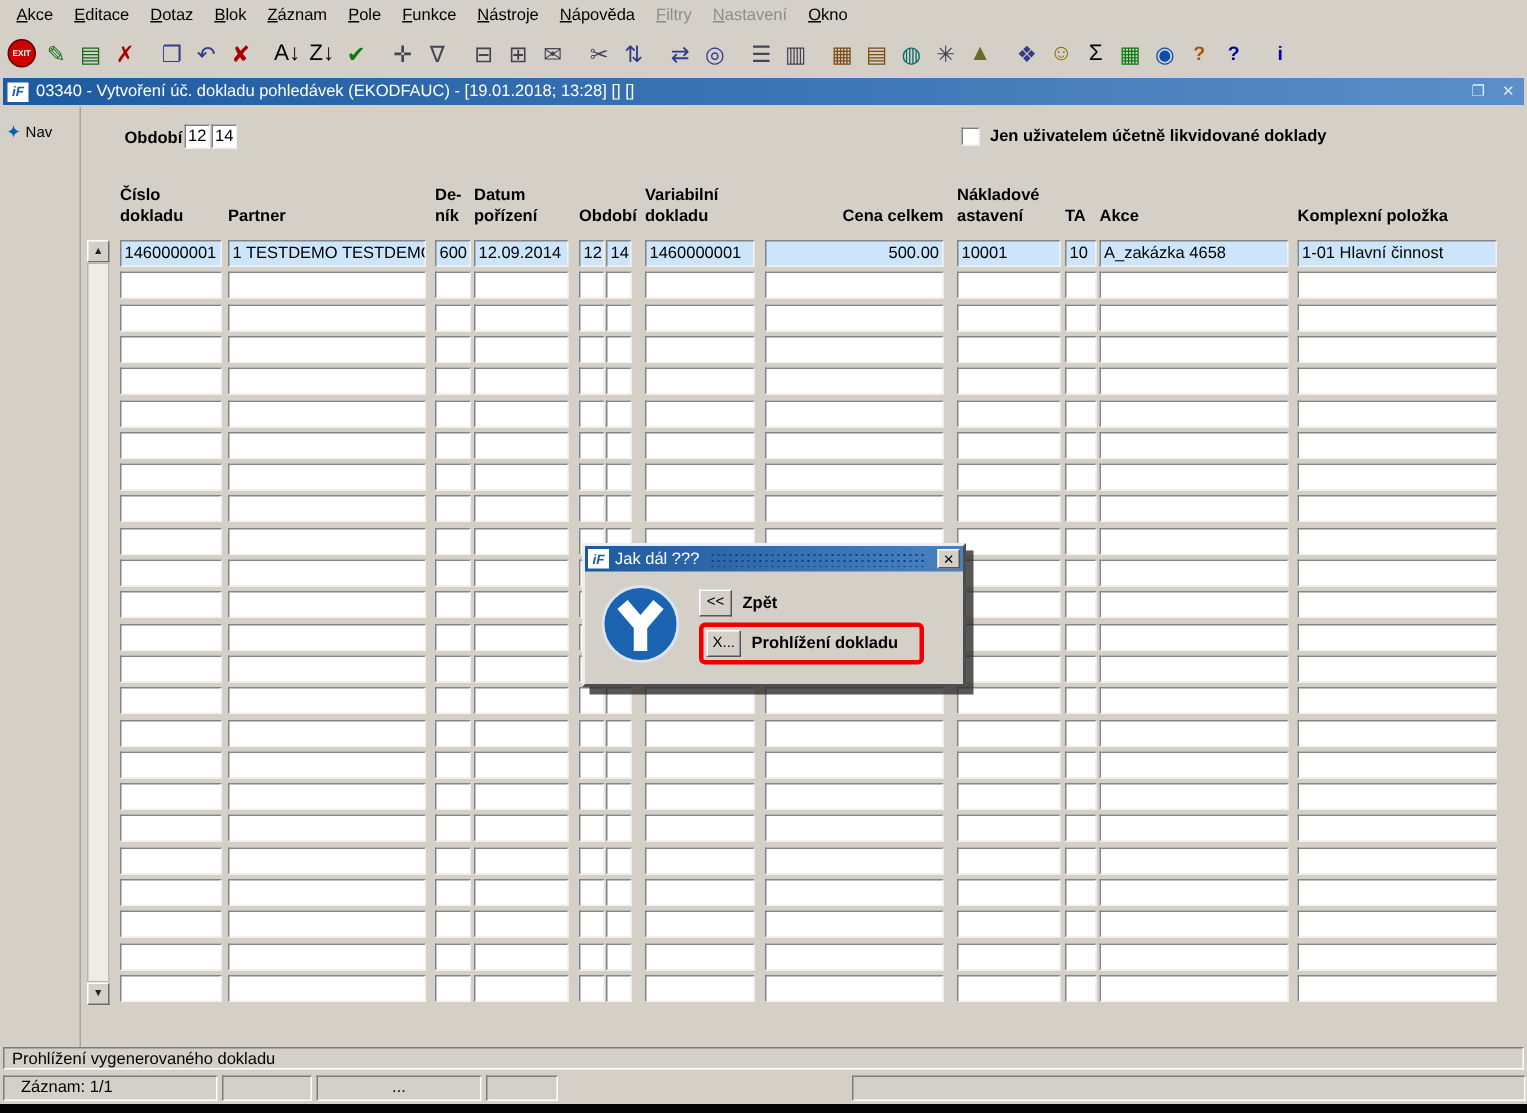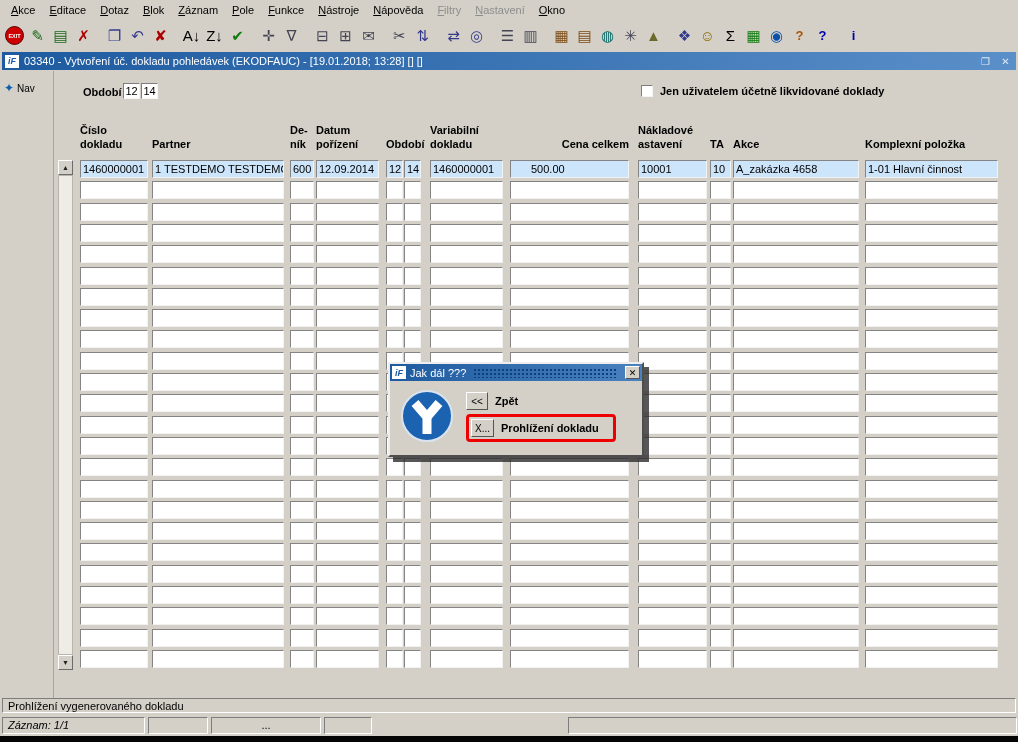--- a/index.html
+++ b/index.html
@@ -62,21 +62,21 @@
   .sb-track { position:absolute; left:58px; top:104px; width:15px; height:480px;
     background:#efece5; border:1px solid #b9b5ad; }
   
   .statusbar { position:absolute; left:2px; right:2px; top:698px; height:15px;
     background:#d4d0c8; border:1px solid; border-color:#7d7d7d #fff #fff #7d7d7d;
     padding:1px 5px; line-height:12px; }
   .bottombar { position:absolute; left:0; right:0; top:715px; height:21px;
     background:#d4d0c8; display:flex; gap:3px; padding:2px 2px; }
   .bpanel { height:17px; border:1px solid; flex:0 0 auto;
     border-color:#7d7d7d #fff #fff #7d7d7d; text-align:center; line-height:15px; }
-  .bpanel.leftal { text-align:left; padding-left:5px;font-style:italic; }
+  .bpanel.leftal { text-align:left; padding-left:11px; }
   .blackstrip { position:absolute; left:0; right:0; top:736px; height:6px; background:#050505; }
   
   .dialog { position:absolute; left:388px; top:362px; width:256px; z-index:10;
     background:#d4d0c8; border:2px solid; border-color:#eee #4e4e4e #4e4e4e #eee;
     box-shadow:5px 5px 0 rgba(45,45,45,0.8); }
   .dlg-title { height:17px; background:linear-gradient(90deg,#1d5a9f,#4a82bf);
     color:#fff; display:flex; align-items:center; padding:1px 2px; gap:4px; }
   .dlg-title-text { font-weight:normal; white-space:nowrap; }
   .dlg-dots { flex:1; height:10px; margin:0 3px;
     background-image:radial-gradient(#0c3f7c 32%, transparent 33%);
@@ -230,21 +230,21 @@
         </div>
       </div>
     <div>
         <div class="cell filled" style="left: 80px; top: 89px; width: 68px;">1460000001</div>
         <div class="cell filled" style="left: 152px; top: 89px; width: 132px;">1 TESTDEMO TESTDEMO Č</div>
         <div class="cell filled" style="left: 290px; top: 89px; width: 24px;">600</div>
         <div class="cell filled" style="left: 316px; top: 89px; width: 63px;">12.09.2014</div>
         <div class="cell filled" style="left: 386px; top: 89px; width: 17px;">12</div>
         <div class="cell filled" style="left: 404px; top: 89px; width: 17px;">14</div>
         <div class="cell filled" style="left: 430px; top: 89px; width: 73px;">1460000001</div>
-        <div class="cell filled" style="left: 510px; top: 89px; width: 119px;  padding-left: 20px;">500.00</div>
+        <div class="cell filled" style="left: 510px; top: 89px; width: 119px; text-align: right; padding-left: 20px;">500.00</div>
         <div class="cell filled" style="left: 638px; top: 89px; width: 69px;">10001</div>
         <div class="cell filled" style="left: 710px; top: 89px; width: 21px;">10</div>
         <div class="cell filled" style="left: 733px; top: 89px; width: 126px;">A_zakázka 4658</div>
         <div class="cell filled" style="left: 865px; top: 89px; width: 133px;">1-01 Hlavní činnost</div>
         <div class="cell" style="left: 80px; top: 110px; width: 68px;"></div>
         <div class="cell" style="left: 152px; top: 110px; width: 132px;"></div>
         <div class="cell" style="left: 290px; top: 110px; width: 24px;"></div>
         <div class="cell" style="left: 316px; top: 110px; width: 63px;"></div>
         <div class="cell" style="left: 386px; top: 110px; width: 17px;"></div>
         <div class="cell" style="left: 404px; top: 110px; width: 17px;"></div>

